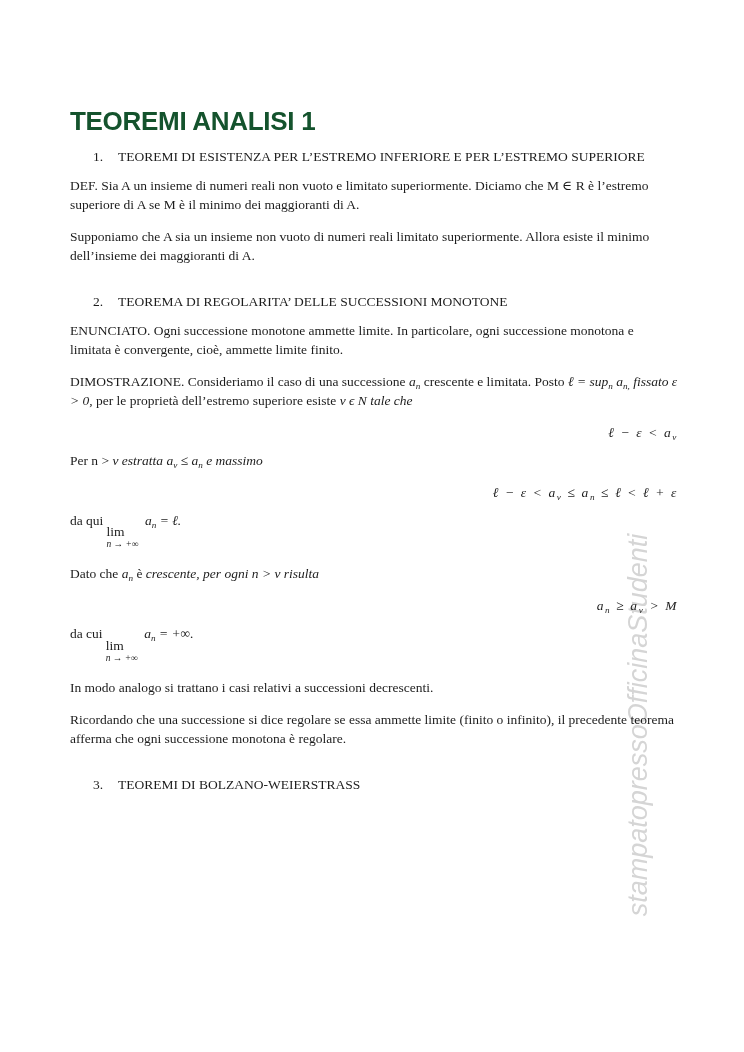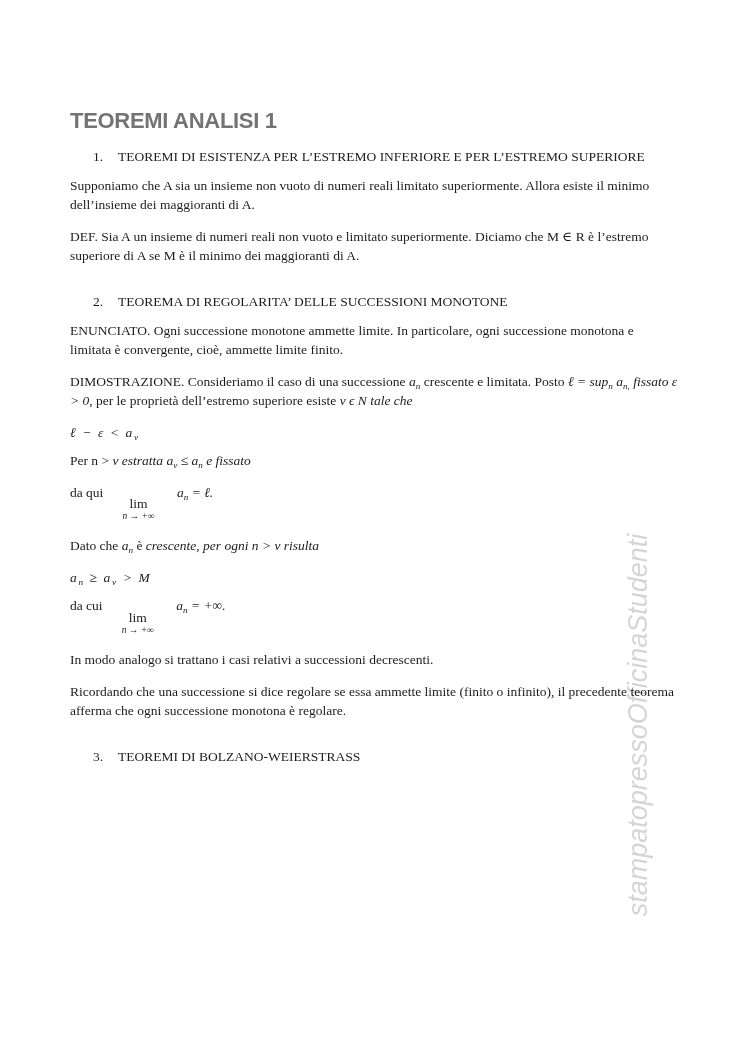--- a/index.html
+++ b/index.html
@@ -12,56 +12,55 @@
     box-sizing: border-box;
     padding: 106px 66px 0 70px;
     font-family: "Liberation Serif", "DejaVu Serif", serif;
     font-size: 13.5px;
     color: #1c1c1c;
     overflow: hidden;
   }
   .content { position: relative; z-index: 1; }
   h1.doc-title {
     font-family: "Liberation Sans", "DejaVu Sans", sans-serif;
-    font-size: 22px;
+    font-size: 26px;
     font-weight: 700;
     letter-spacing: -0.3px;
     line-height: 30px;
     margin: 0 0 11px 0;
-    color: #737373;
+    color: #14532d;
   }
   p { margin: 0 0 13px 0; line-height: 19px; }
   .sec-h {
     margin: 0 0 10px 0;
     padding-left: 23px;
     line-height: 19px;
   }
   .sec-h .num { display: inline-block; min-width: 25px; }
   .sec-h.spaced { margin-top: 27px; }
   .formula {
-    text-align: left;
+    text-align: right;
     margin: 8px 0 9px 0;
     letter-spacing: 0.12em;
     line-height: 19px;
     font-family: Liberation Serif, serif;
   }
   .it { font-style: italic; }
   sub {
     font-size: 68%;
     line-height: 0;
     vertical-align: -0.28em;
     font-style: italic;
   }
   .lim {
     display: inline-flex;
     flex-direction: column;
-    align-items: center;
     vertical-align: -0.85em;
     line-height: 1;
-    margin: 0 19px;
+    margin: 0 3px;
   }
   .lim .limword { font-style: normal; line-height: 14px; }
   .lim .limunder { font-size: 9.5px; font-style: italic; line-height: 10px; }
   .lim-line { margin-bottom: 15px; }
   .watermark {
     position: absolute;
     z-index: 0;
     top: 725px;
     left: 638px;
     transform: translate(-50%, -50%) rotate(-90deg);
@@ -77,32 +76,33 @@
 <body>
 
 <div class="page">
   <div class="watermark">stampatopressoOfficinaStudenti</div>
 
   <div class="content">
     <h1 class="doc-title">TEOREMI ANALISI 1</h1>
 
     <p class="sec-h"><span class="num">1.</span><span>TEOREMI DI ESISTENZA PER L’ESTREMO INFERIORE E PER L’ESTREMO SUPERIORE</span></p>
 
+    <p>DEF. Sia A un insieme di numeri reali non vuoto e limitato superiormente. Diciamo che M ∈ R è l’estremo superiore di A se M è il minimo dei maggioranti di A.</p>
     <p>Supponiamo che A sia un insieme non vuoto di numeri reali limitato superiormente. Allora esiste il minimo dell’insieme dei maggioranti di A.</p>
-    <p>DEF. Sia A un insieme di numeri reali non vuoto e limitato superiormente. Diciamo che M ∈ R è l’estremo superiore di A se M è il minimo dei maggioranti di A.</p>
 
     <p class="sec-h spaced"><span class="num">2.</span><span>TEOREMA DI REGOLARITA’ DELLE SUCCESSIONI MONOTONE</span></p>
 
     <p>ENUNCIATO. Ogni successione monotone ammette limite. In particolare, ogni successione monotona e limitata è convergente, cioè, ammette limite finito.</p>
     <p><span>DIMOSTRAZIONE. Consideriamo il caso di una successione </span><span class="it">a</span><sub class="it">n</sub><span> crescente e limitata. Posto </span><span class="it">ℓ = sup</span><sub class="it">n</sub><span class="it"> a</span><sub class="it">n,</sub><span class="it"> fissato ε &gt; 0</span><span>, per le proprietà dell’estremo superiore esiste </span><span class="it">ν ϵ N tale che</span></p>
 
     <p class="formula"><span class="it">ℓ − ε &lt; a</span><sub class="it">ν</sub></p>
 
-    <p><span>Per n &gt; </span><span class="it">ν estratta a</span><sub class="it">ν</sub><span class="it"> ≤  a</span><sub class="it">n</sub><span class="it"> e fissato</span></p>
+    <p><span>Per n &gt; </span><span class="it">ν estratta a</span><sub class="it">ν</sub><span class="it"> ≤  a</span><sub class="it">n</sub><span class="it"> e massimo</span></p>
 
+    <p class="formula"><span class="it">ℓ − ε &lt; a</span><sub class="it">ν</sub><span class="it"> ≤ a</span><sub class="it">n</sub><span class="it"> ≤ ℓ &lt; ℓ + ε</span></p>
 
     <p class="lim-line"><span>da qui</span><span class="lim">
           <span class="limword">lim</span>
           <span class="limunder">n → +∞</span>
         </span><span><span class="it"> a</span><sub class="it">n</sub><span class="it"> = ℓ.</span></span></p>
 
     <p><span>Dato che </span><span class="it">a</span><sub class="it">n</sub><span> è </span><span class="it">crescente, per ogni n  &gt;  ν risulta</span></p>
 
     <p class="formula"><span class="it">a</span><sub class="it">n</sub><span class="it"> ≥  a</span><sub class="it">ν</sub><span class="it"> &gt; M</span></p>
 

